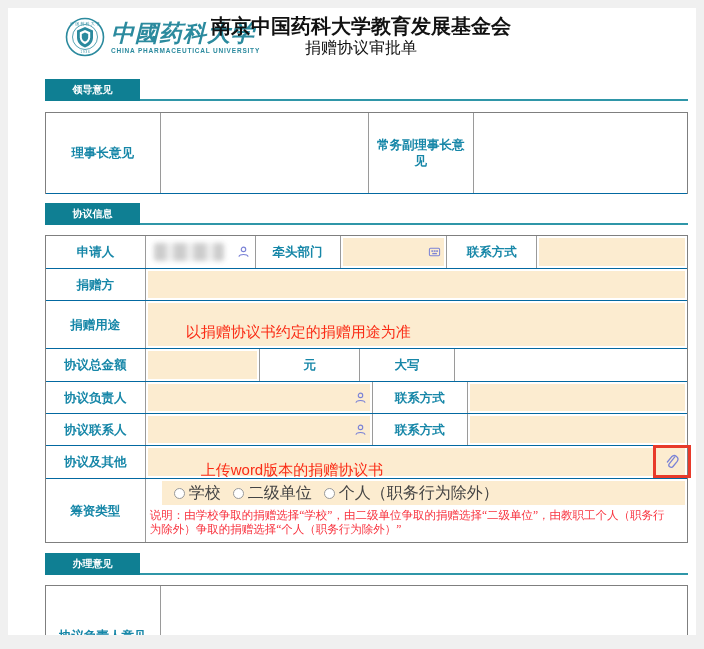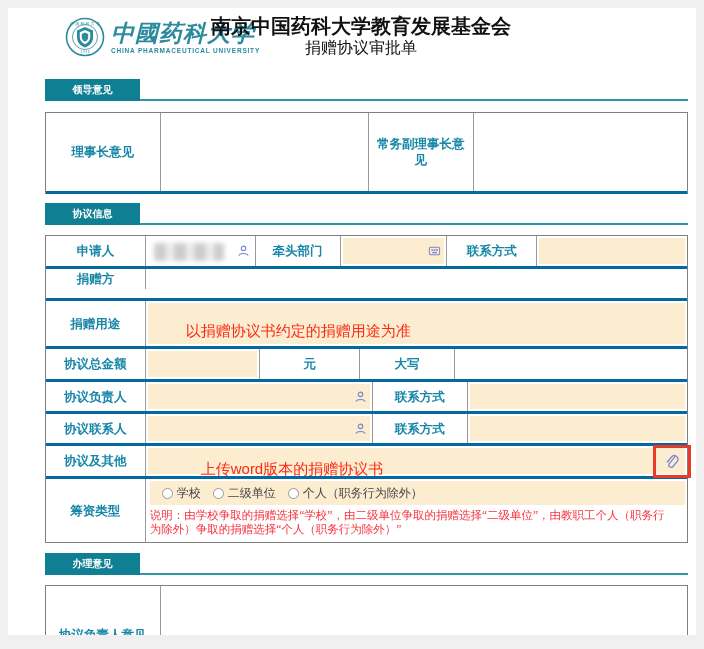--- a/index.html
+++ b/index.html
@@ -38,43 +38,43 @@
     color:#fff; font-size:10px; font-weight:bold;
     text-align:center; line-height:22px;
   }
   .section-rule { height:2px; background:#2f96a8; margin-top:-2px; }
   
   .tbl {
     margin-left:37px; margin-right:8px;
     border:1px solid #7f7f7f;
     border-bottom:none;
   }
-  .trow { display:flex; border-bottom:3px solid #0369a1; }
+  .trow { display:flex; border-bottom:1px solid #0369a1; }
   .cell { position:relative; border-right:1px solid #9a9a9a; }
   .cell:last-child { border-right:none; }
   .lbl {
     display:flex; align-items:center; justify-content:center;
     color:#1787a8; font-size:12.5px; font-weight:bold;
     text-align:center; line-height:16px; padding:2px;
   }
   .fill { position:absolute; left:2px; right:2px; top:2px; bottom:2px; background:#fcecd0; }
   .icon-right { position:absolute; right:5px; top:50%; transform:translateY(-50%); z-index:3; width:13px; height:13px; cursor:pointer; }
   .hint-red {
     position:absolute; z-index:2; top:16px; bottom:0;
     display:flex; align-items:center;
     color:#fa2c16; font-size:15px;
   }
   .blur-name {
     position:absolute; left:8px; top:7px; width:70px; height:18px;
     background:repeating-linear-gradient(90deg,#c4c4c4 0 12px,#e9e9e9 12px 20px);
     border-radius:3px; filter:blur(2.5px); opacity:0.85;
   }
   
-  .radio-strip { position:absolute; left:4px; right:2px; top:2px; height:24px; background:#fcecd0;
-    display:flex; align-items:center; font-size:12px; color:#444; }
+  .radio-strip { position:absolute; left:16px; right:2px; top:2px; height:24px; background:#fcecd0;
+    display:flex; align-items:center; font-size:16px; color:#444; }
   .radio-opt { display:flex; align-items:center; margin-left:12px; cursor:pointer; }
   .radio-circle { width:11px; height:11px; border:1px solid #999; border-radius:50%; background:#fff; margin-right:4px; flex:0 0 auto; }
   .fund-note {
     position:absolute; left:4px; right:20px; top:29px;
     color:#f8333f; font-size:11.5px; line-height:14px;font-family:Liberation Serif, serif;
   }
   
   .clip-box {
     position:absolute; top:-1px; right:-4px; width:38px; height:33px;
     border:3px solid #e83a2a; z-index:4;
@@ -149,21 +149,21 @@
           <rect x="8.8" y="5.2" width="2" height="1.6" fill="#7b83d6"></rect>
           <rect x="4.6" y="8" width="5" height="1.4" fill="#7b83d6"></rect>
         </svg>
       </div>
       <div class="cell lbl" style="width:90px;">联系方式</div>
       <div class="cell" style="width:150px;">
         <div class="fill"></div>
       </div>
     </div>
 
-    <div class="trow" style="height:32px;flex-direction:column;">
+    <div class="trow" style="height:32px;">
       <div class="cell lbl" style="width:100px;">捐赠方</div>
       <div class="cell" style="width:543px;">
         <div class="fill"></div>
       </div>
     </div>
 
     <div class="trow" style="height:48px;">
       <div class="cell lbl" style="width:100px;">捐赠用途</div>
       <div class="cell" style="width:543px;">
         <div class="fill"></div>

